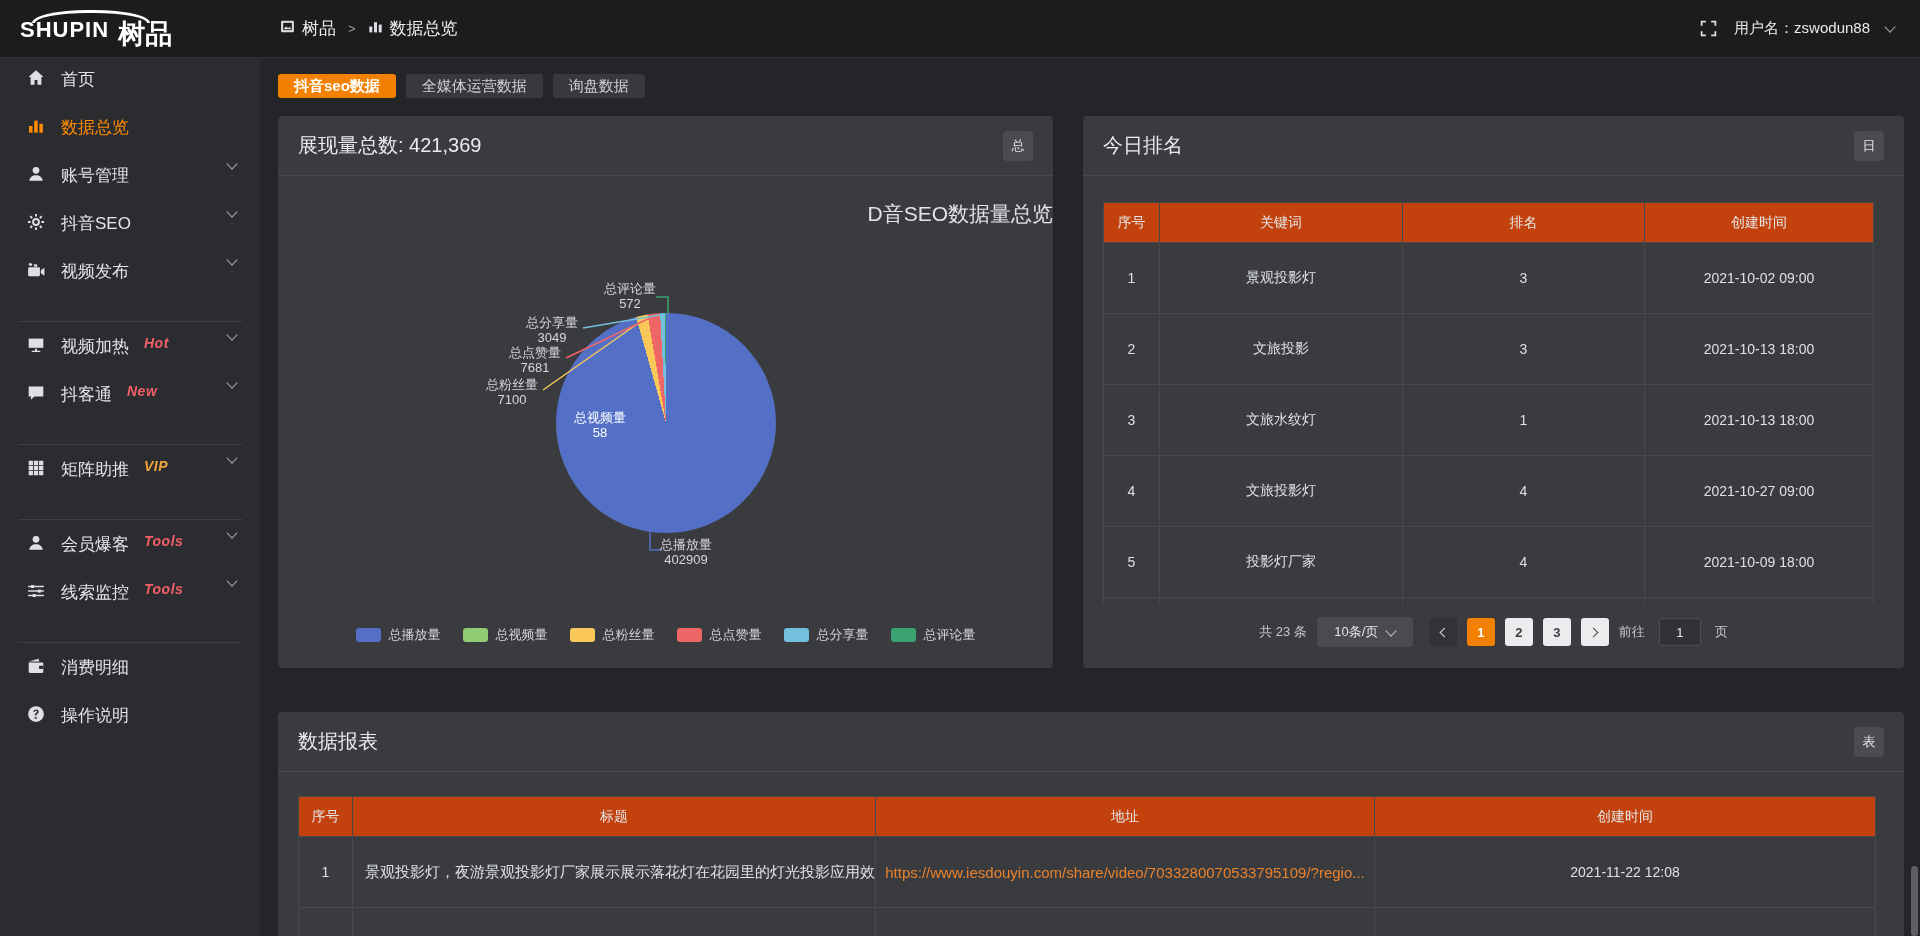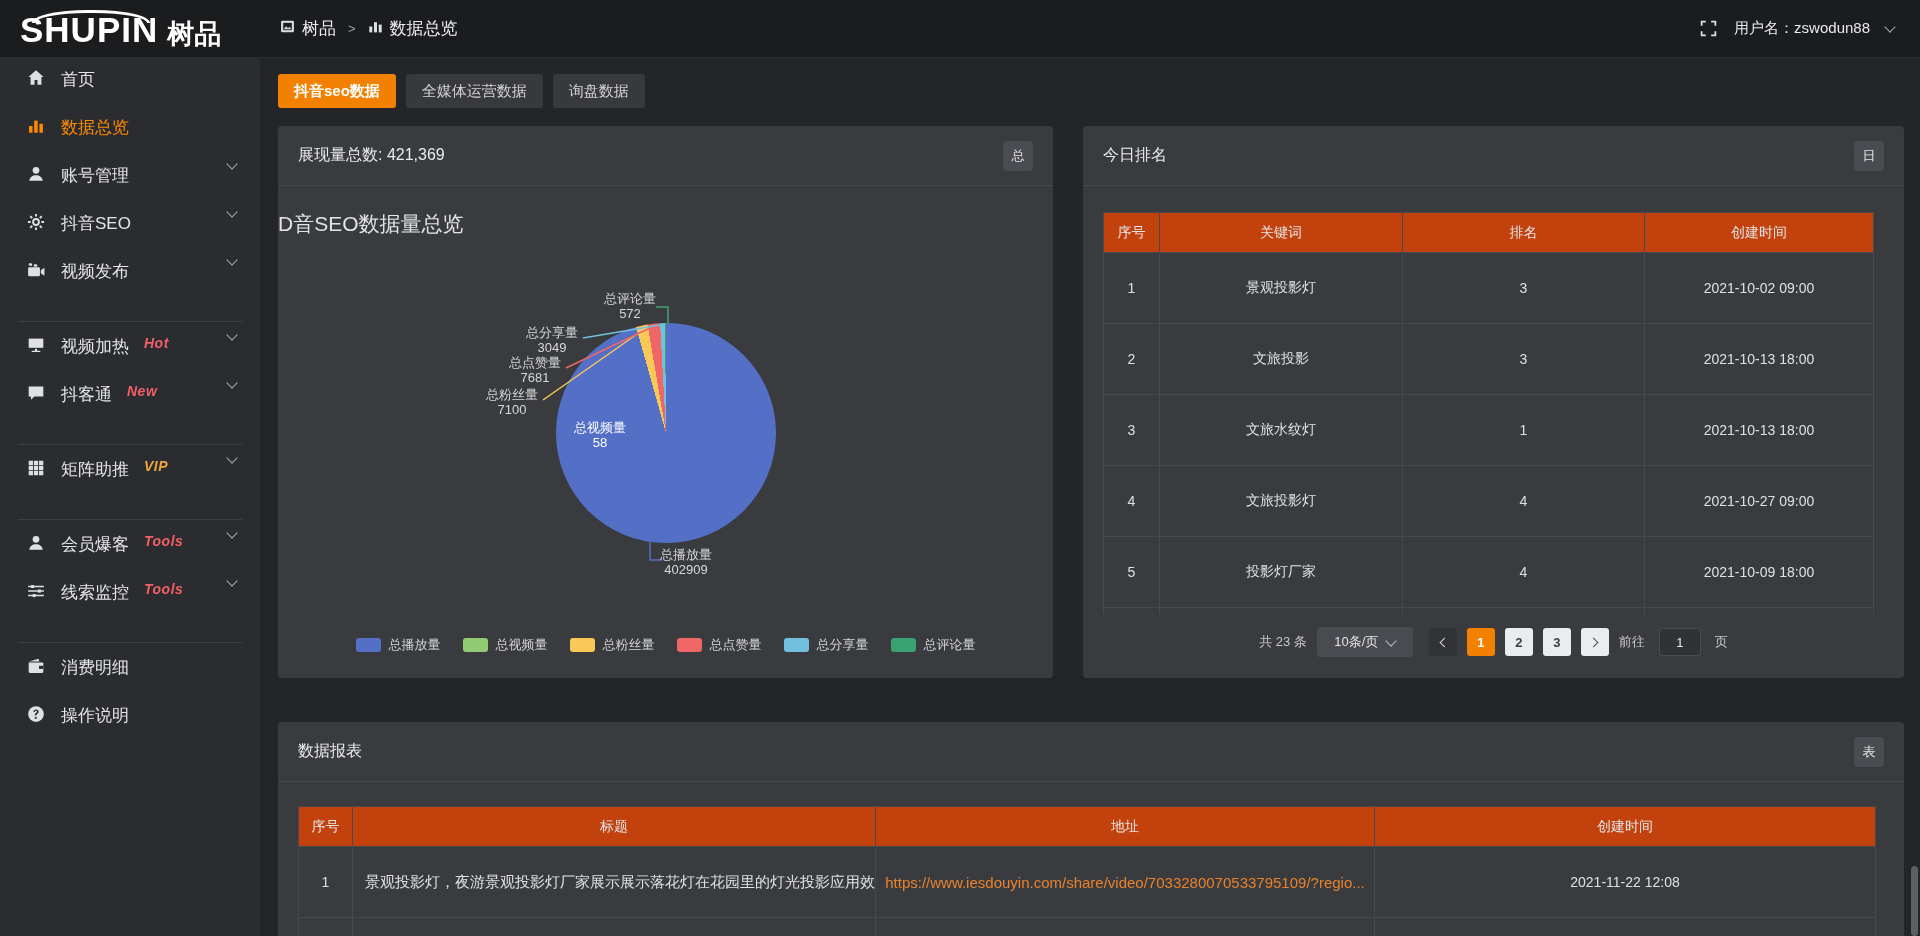--- a/index.html
+++ b/index.html
@@ -6,21 +6,21 @@
     --accent:#f28101; --menu-active:#ff8a00; --badge-red:#f25f68; --badge-vip:#efa53e; --link:#e8822d;
   }
   *{box-sizing:border-box;margin:0;padding:0}
   html,body{width:1920px;height:936px;overflow:hidden}
   body{background:#242528;font-family:"Liberation Sans","DejaVu Sans",sans-serif;position:relative}
 
   
   .topbar{position:absolute;left:0;top:0;width:1920px;height:58px;background:#1b1c1e;display:flex;align-items:center;z-index:3;border-bottom:1px solid #2e2f32}
   .logo{width:260px;padding-left:20px;position:relative;display:flex;align-items:center;color:#fff}
   .logo-arc{position:absolute;left:32px;top:4px;width:118px;height:13px;border:3px solid #fff;border-bottom:none;border-radius:60px 60px 0 0 / 14px 14px 0 0}
-  .logo-en{font-size:35px;font-weight:800;letter-spacing:1px;margin-top:2px}
+  .logo-en{font-size:22px;font-weight:800;letter-spacing:1px;margin-top:2px}
   .logo-cn{font-size:27px;font-weight:700;margin-left:9px;margin-top:10px}
   .crumb{display:flex;align-items:center;gap:9px;color:#ededef;font-size:17px;padding-left:20px}
   .crumb-sep{color:#9fa0a4;font-size:13px;margin:0 3px}
   .crumb-item{display:flex;align-items:center;gap:7px;cursor:pointer}
   .top-right{margin-left:auto;display:flex;align-items:center;gap:16px;color:#e8e9eb;font-size:15px;padding-right:26px}
   .user-wrap{display:flex;align-items:center;gap:16px;cursor:pointer}
   .chev{width:8px;height:8px;border-right:1.5px solid #a6a7ab;border-bottom:1.5px solid #a6a7ab;transform:rotate(45deg);margin-top:-4px}
 
   
   .sidebar{position:absolute;left:0;top:58px;width:260px;height:878px;background:#2b2c2f;z-index:2;padding-top:10px}
@@ -31,33 +31,33 @@
   .nav-label{font-size:17px}
   .nav-badge{font-style:italic;font-weight:700;font-size:14px;margin-left:15px;letter-spacing:.5px}
   .nav-badge.red{color:var(--badge-red)}
   .nav-badge.vip{color:var(--badge-vip)}
   .nav-item .chev{margin-left:auto}
   .nav-divider{height:1px;background:#3e3f43;margin:13px 18px}
 
   
   .main{position:absolute;left:260px;top:58px;right:0;bottom:0;padding:16px 16px 0 18px}
   .tabs{display:flex;gap:10px;margin-bottom:18px}
-  .tab{height:34px;padding:0 16px;display:flex;align-items:center;font-size:15px;border-radius:3px;background:#38393d;color:#d2d3d6;cursor:pointer}
+  .tab{height:24px;padding:0 16px;display:flex;align-items:center;font-size:15px;border-radius:3px;background:#38393d;color:#d2d3d6;cursor:pointer}
   .tab.active{background:var(--accent);color:#fff;font-weight:700}
 
   .row-top{display:flex;gap:30px}
   .panel{background:#3a3b3f;border-radius:4px}
   .panel-hd{height:60px;display:flex;align-items:center;justify-content:space-between;padding:0 20px;border-bottom:1px solid #47484c}
-  .panel-title{font-size:16px;color:#eaebed}
+  .panel-title{font-size:20px;color:#eaebed}
   .panel-badge{width:30px;height:30px;border-radius:4px;background:#4b4c51;color:#e3e4e6;font-size:13px;border:none;cursor:pointer;font-family:inherit}
 
   
   .overview{width:775px;height:552px}
   .chart-area{position:relative;height:491px;overflow:hidden}
-  .chart-title{position:absolute;top:24px;left:0;right:0;text-align:left;font-size:21px;color:#e2e3e5;font-weight:500}
+  .chart-title{position:absolute;top:24px;left:0;right:0;text-align:right;font-size:21px;color:#e2e3e5;font-weight:500}
   .pie{position:absolute;left:278px;top:137px;width:220px;height:220px;border-radius:50%}
   .callouts{position:absolute;left:0;top:0;pointer-events:none}
   .pie-label{position:absolute;transform:translate(-50%,-50%);text-align:center;font-size:13px;line-height:15px;color:#d6d7da;white-space:nowrap}
   .pie-label.inside{color:#fff}
   .legend{position:absolute;left:0;right:0;top:450px;display:flex;justify-content:center;gap:22px;align-items:center}
   .legend-item{display:flex;align-items:center;gap:8px;font-size:13px;color:#d4d5d8;cursor:pointer}
   .legend-swatch{width:25px;height:14px;border-radius:3px}
 
   
   .tbl-wrap{margin:26px 30px 0 20px;overflow:hidden}

